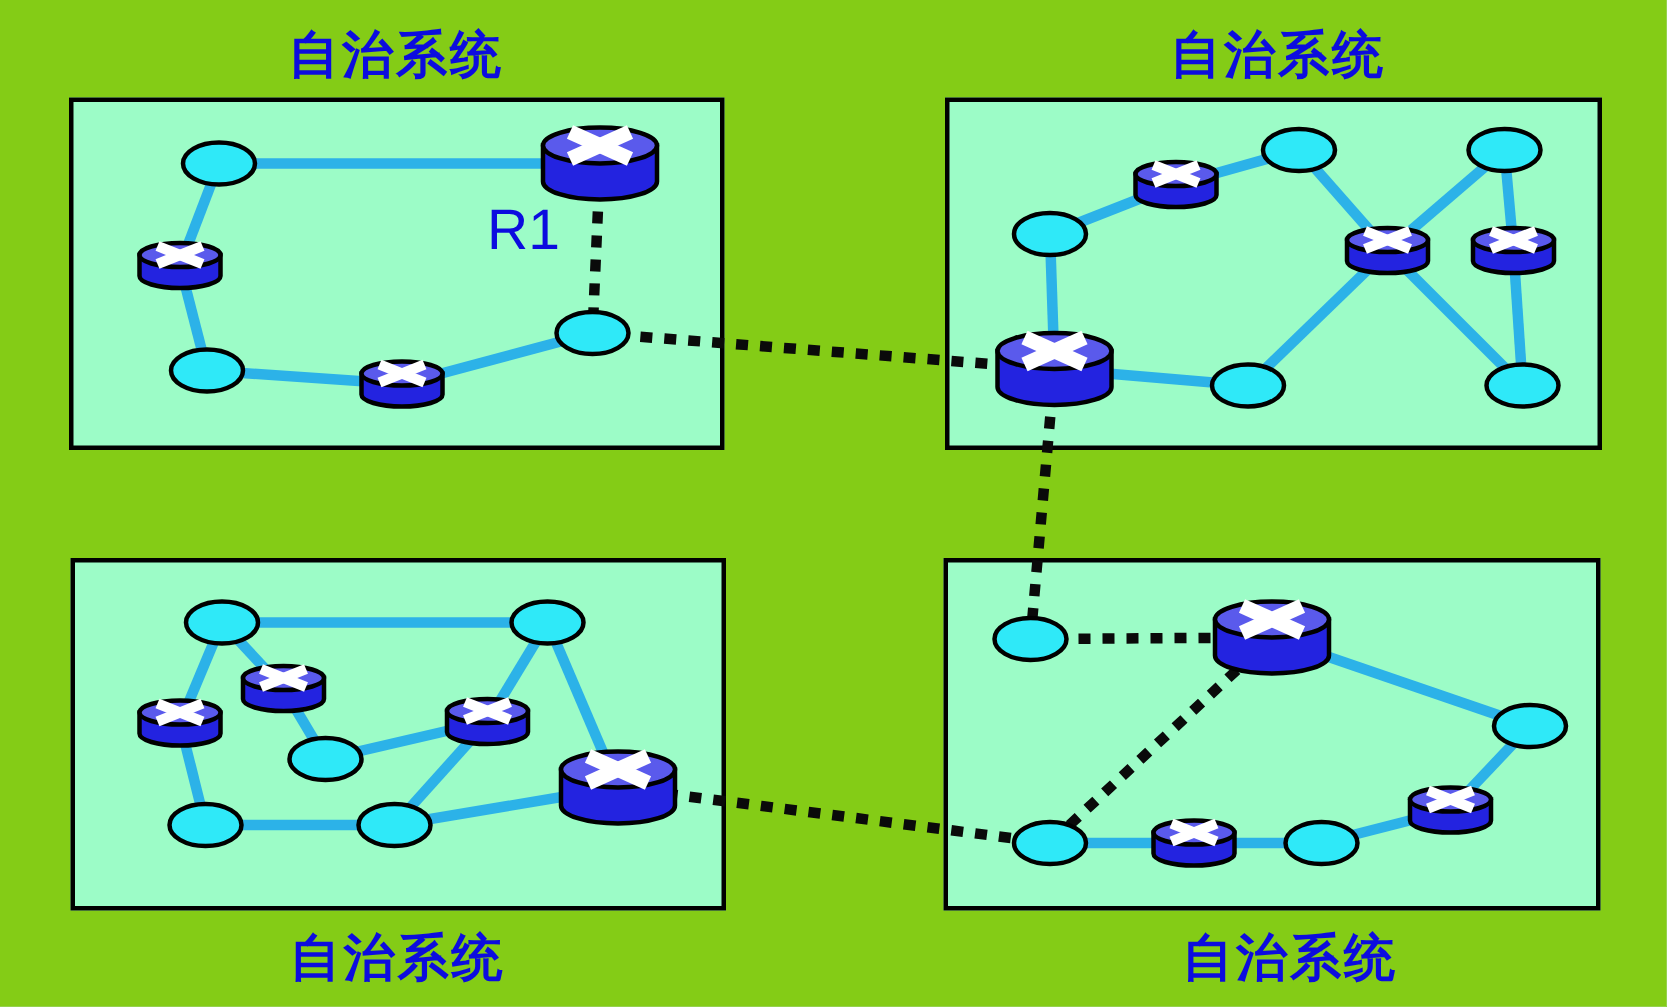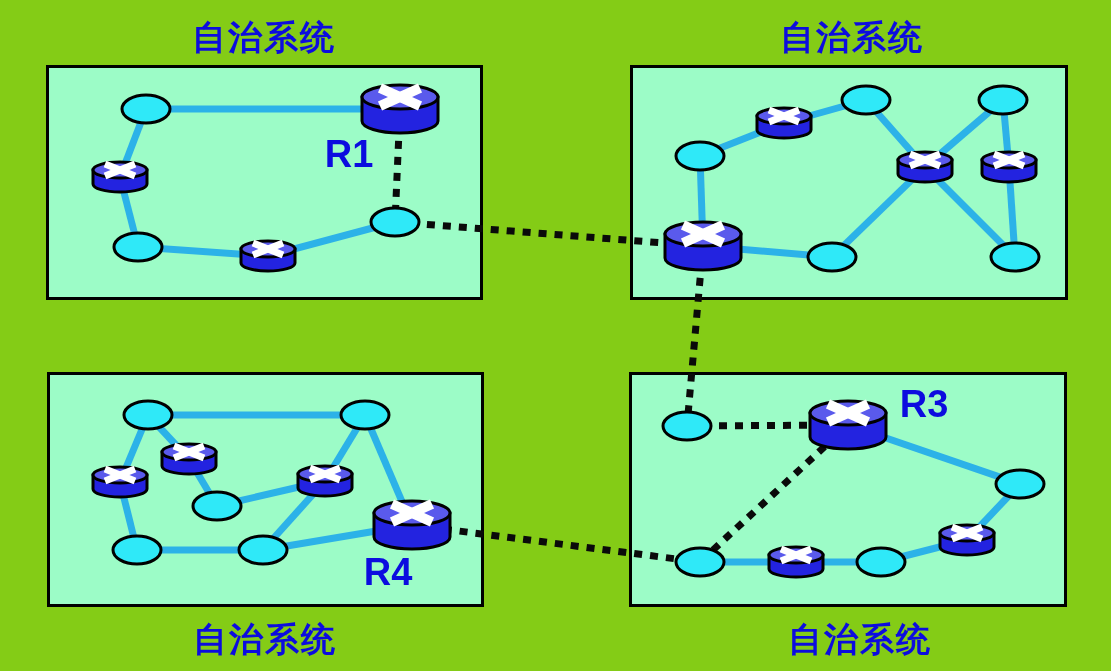--- a/index.html
+++ b/index.html
@@ -31,21 +31,21 @@
     color:#0c0cdf;
     letter-spacing:2px;
     line-height:38px;
     white-space:nowrap;
   }
   .r-label{
     position:absolute;z-index:3;
     width:120px;
     text-align:center;
     font-size:38px;
-    font-weight:bold;
+    font-weight:normal;
     color:#0c0cdf;
     line-height:42px;
   }
 </style>
 </head>
 <body>
 
 <div class="canvas">
 
   <div class="as-box" style="left:46px;top:65px;width:437px;height:235px"></div>
@@ -165,15 +165,13 @@
       <line x1="952" y1="539" x2="982" y2="527" stroke="#ffffff" stroke-width="7"></line>
       <ellipse cx="1020" cy="484" rx="24" ry="14" fill="#2fe9f8" stroke="#000000" stroke-width="3"></ellipse>
     </svg>
 
   <div class="as-title" style="left:114px;top:18px">自治系统</div>
   <div class="as-title" style="left:702px;top:18px">自治系统</div>
   <div class="as-title" style="left:115px;top:620px">自治系统</div>
   <div class="as-title" style="left:710px;top:620px">自治系统</div>
 
   <div class="r-label" style="left:289px;top:133px">R1</div>
-  <div class="r-label" style="left:864px;top:383px">R3</div>
-  <div class="r-label" style="left:328px;top:551px">R4</div>
 </div>
 
 </body></html>

